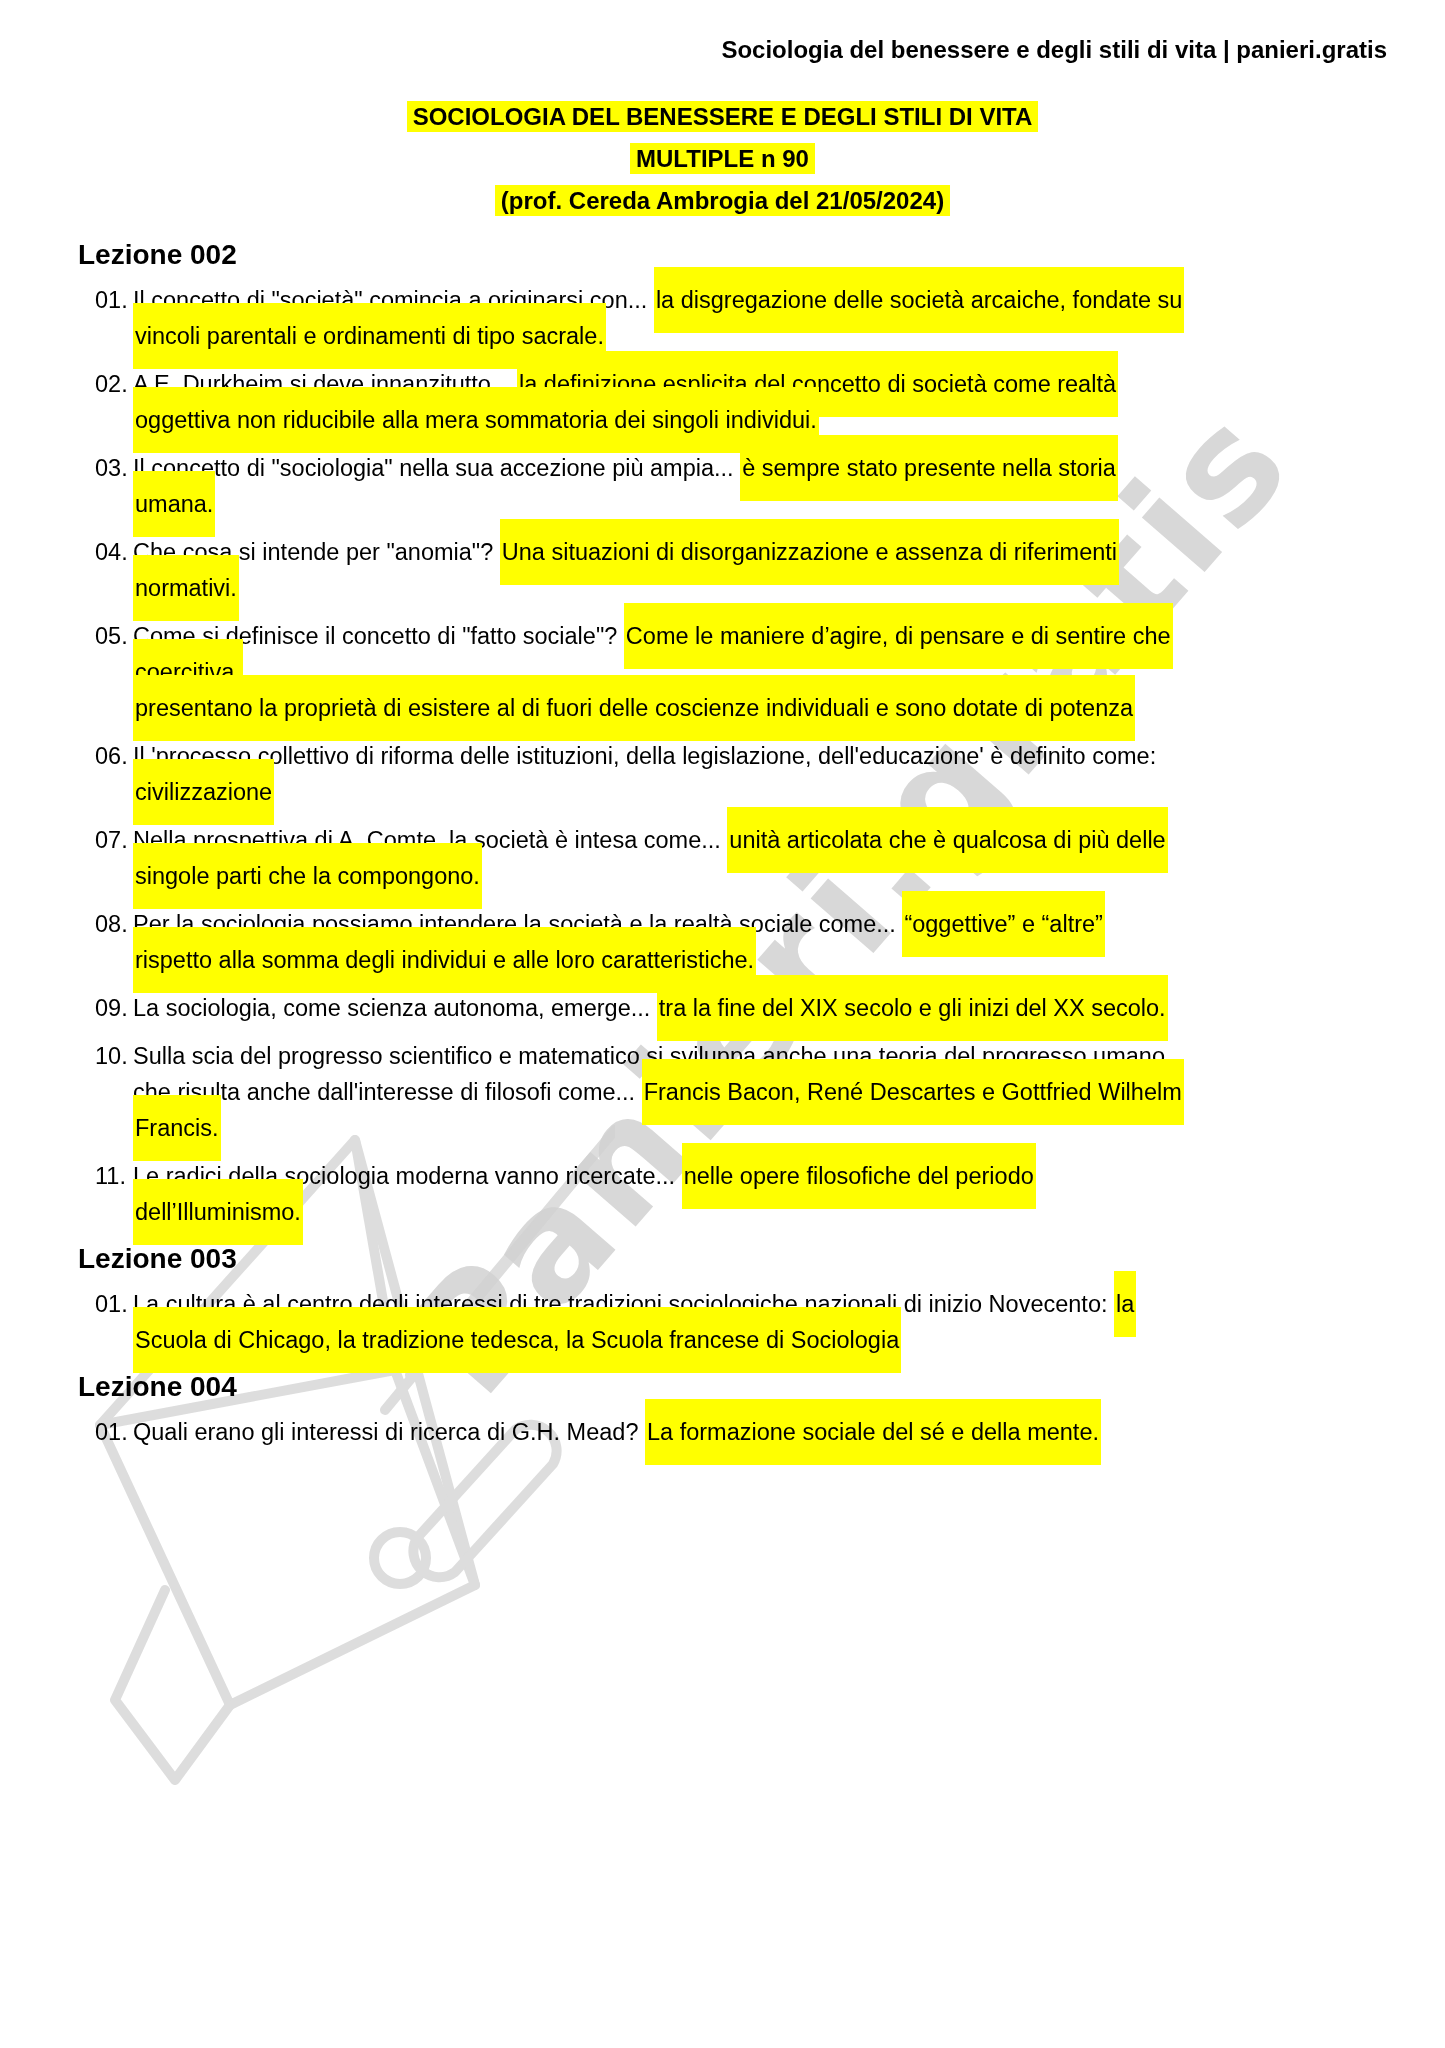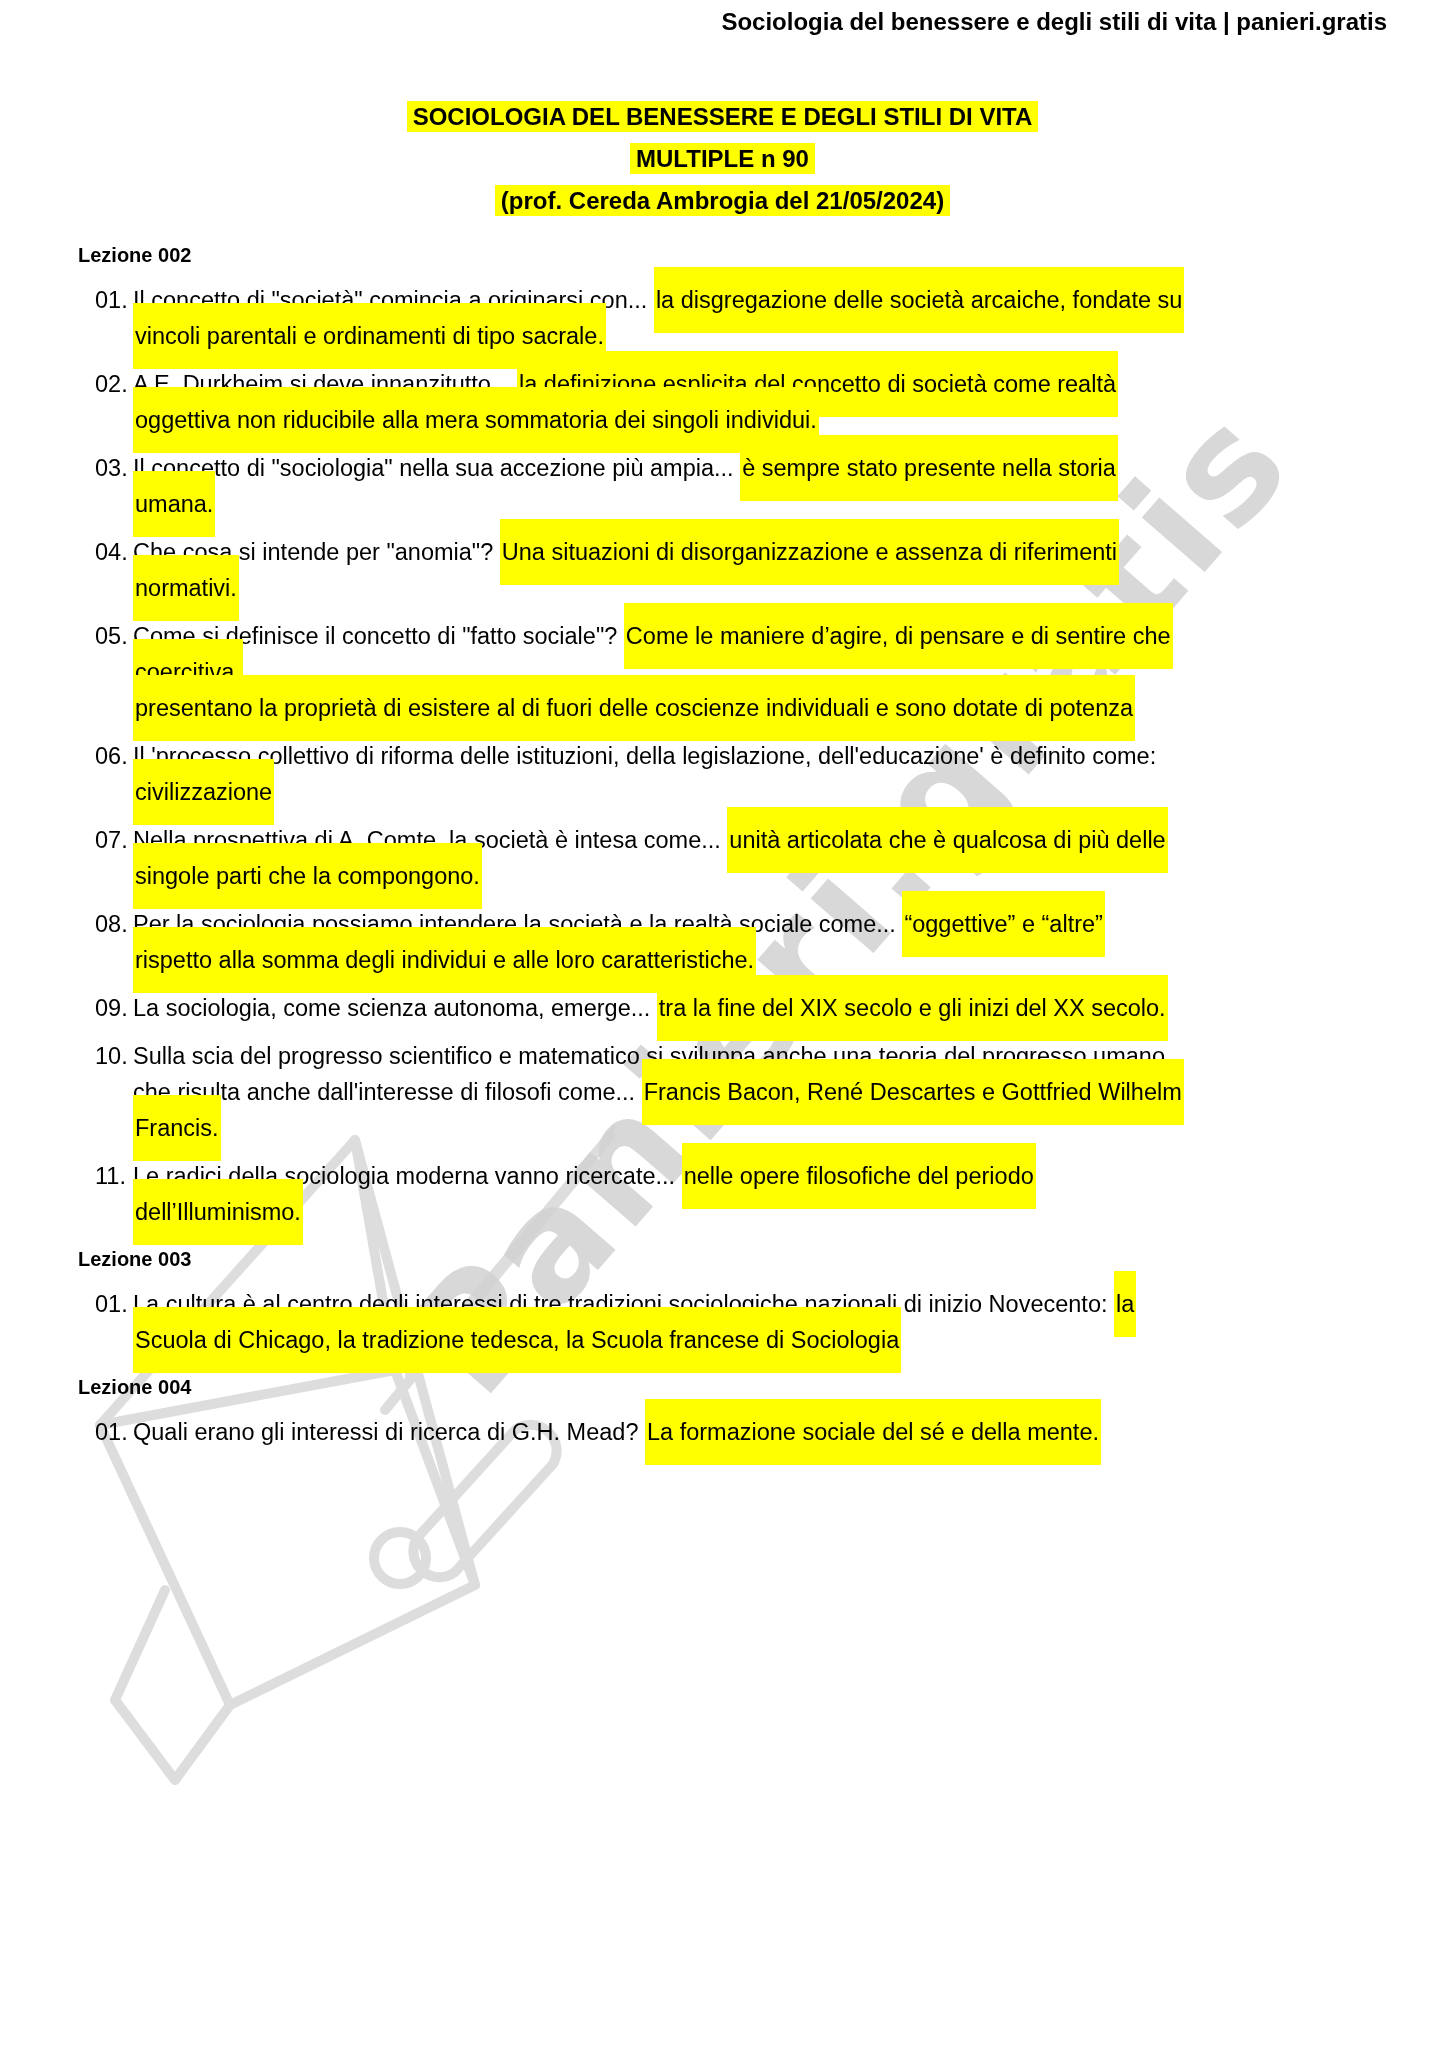--- a/index.html
+++ b/index.html
@@ -4,29 +4,29 @@
 <style>
   * { margin:0; padding:0; box-sizing:border-box; }
   html,body { background:#fff; }
   .page {
     position:relative; width:1445px; height:2048px;
     background:#fff; overflow:hidden;
     font-family:"Liberation Sans", sans-serif;
     color:#000;
   }
   .doc-header {
-    position:absolute; top:8px; right:58px;
+    position:absolute; top:36px; right:58px;
     font-size:24px; font-weight:700; z-index:3;
   }
   .content { position:relative; z-index:2; }
   .title-block { padding-top:102px; text-align:center; margin-bottom:24px; }
   .title-line { line-height:30px; margin-bottom:12px; font-size:24px; font-weight:700; }
   .title-line span { background:var(--hl,#ffff00); padding:2px 6px; }
   .section-title {
-    margin:14px 12px 0 78px; font-size:20px; font-weight:700; line-height:30px;
+    margin:14px 12px 0 78px; font-size:28px; font-weight:700; line-height:30px;
   }
   .question { display:flex; margin-top:12px; padding-left:95px; font-size:23.5px; }
   .qnum { width:38px; flex:0 0 38px; line-height:36px; }
   .qbody { flex:1 1 auto; }
   .qline { line-height:36px; white-space:nowrap; }
   .hl { background:var(--hl,#ffff00); padding:20px 2px; }
   .plain { background:transparent; }
   
   .watermark-text {
     position:absolute; left:850px; top:900px; z-index:1;

